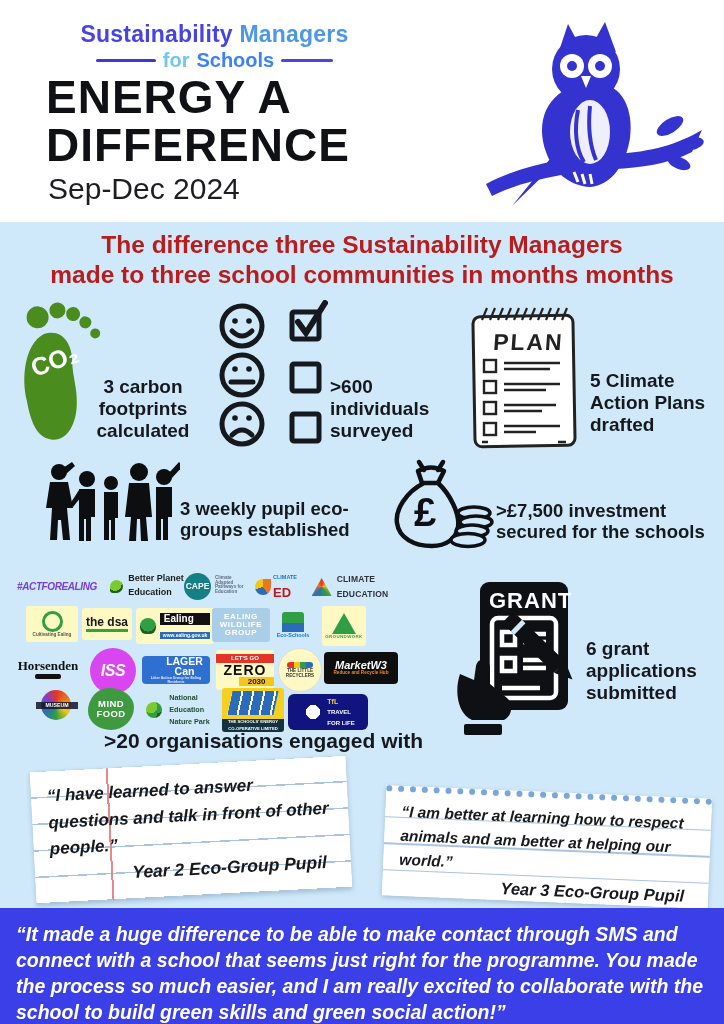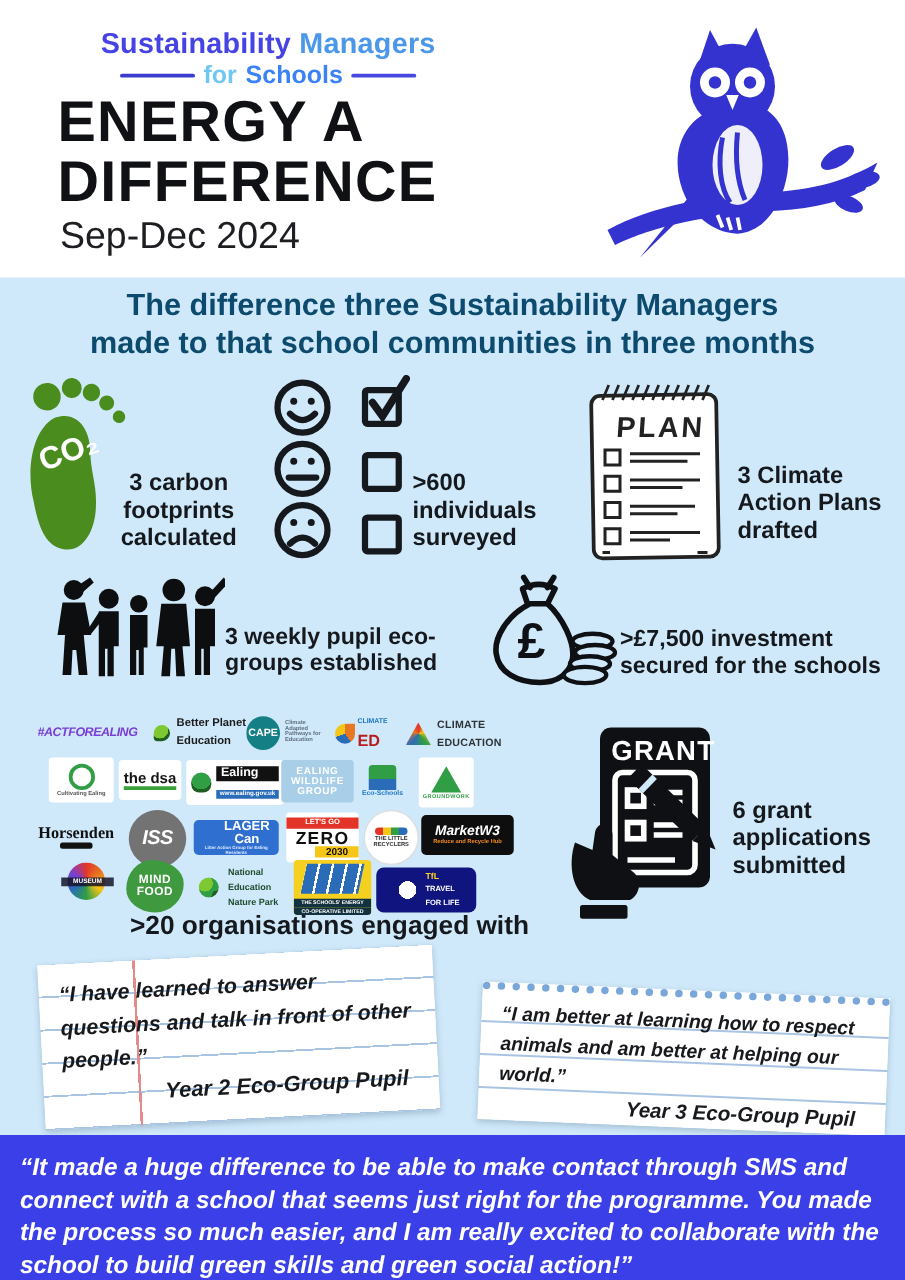--- a/index.html
+++ b/index.html
@@ -16,36 +16,36 @@
   .logoText .l2 .w1{color:#6fc7f2;} .logoText .l2 .w2{color:#3b82f6;}
   .dash{display:inline-block;height:3px;border-radius:2px;}
   .dashL{width:60px;background:#3b3bd0;} .dashR{width:52px;background:#4848e0;}
   .bigTitle{position:absolute;left:46px;top:74px;font-size:46px;font-weight:900;letter-spacing:1px;
             line-height:1.04;color:#101114;}
   .subTitle{position:absolute;left:48px;top:172px;font-size:30px;font-weight:400;color:#1c1e21;}
   .owl{position:absolute;left:478px;top:14px;}
 
   
   .introHeading{position:absolute;left:12px;top:230px;width:700px;text-align:center;
-    font-size:24.5px;font-weight:800;color:#0c4a6e;line-height:1.22;}
+    font-size:24.5px;font-weight:800;color:#b91c1c;line-height:1.22;}
 
   
   .statLabel{position:absolute;font-size:19px;font-weight:800;line-height:1.16;color:#15181c;}
   .lbl-footprints{left:84px;top:376px;width:118px;text-align:center;}
   .lbl-survey{left:330px;top:376px;width:125px;}
   .lbl-plans{left:590px;top:370px;width:130px;}
   .lbl-ecogroups{left:180px;top:498px;width:190px;font-size:18.5px;}
   .lbl-investment{left:496px;top:500px;width:218px;font-size:18.5px;}
   .lbl-grants{left:586px;top:638px;width:130px;}
   .lbl-organisations{left:104px;top:729px;width:330px;font-size:21px;}
 
   
-  .collage{position:absolute;left:10px;top:572px;width:392px;height:162px;margin-left:13px;}
+  .collage{position:absolute;left:10px;top:572px;width:392px;height:162px;}
   .chip{position:absolute;display:flex;flex-direction:column;align-items:center;justify-content:center;
-        text-align:center;overflow:hidden;line-height:1.02;background:#ffffff;border-radius:3px;color:#222;}
+        text-align:center;overflow:hidden;line-height:1.02;background:#fef9c3;border-radius:3px;color:#222;}
   .chip span{display:block;}
   .lg-act{left:0px;top:7px;width:94px;height:16px;background:transparent;}
   .lg-act .l0{font-size:10px;font-weight:800;font-style:italic;color:#7a3fd4;letter-spacing:-.4px;}
   .lg-bpe{left:96px;top:0px;width:82px;height:28px;background:transparent;display:grid;
           grid-template-columns:15px auto;align-items:center;column-gap:3px;}
   .lg-bpe .ic{grid-row:1/span 2;width:13px;height:13px;border-radius:50% 50% 50% 3px;
           background:radial-gradient(circle at 38% 32%,#7ec832 55%,#1e5e20 56%);}
   .lg-bpe .l0,.lg-bpe .l1{font-size:9px;font-weight:800;color:#1b1b1b;text-align:left;}
   .lg-cape{left:174px;top:0px;width:60px;height:30px;background:transparent;}
   .lg-cape .ic{position:absolute;left:0;top:1px;width:27px;height:27px;border-radius:50%;background:#157f86;}
@@ -81,21 +81,21 @@
   .lg-ecos .ic{width:22px;height:20px;border-radius:3px 3px 0 0;
         background:linear-gradient(to bottom,#2f9e44 0 55%,#2b6cb8 55% 100%);margin-bottom:1px;}
   .lg-ecos .l0{font-size:5.4px;font-weight:800;color:#1b74c4;}
   .lg-gw{left:312px;top:34px;width:44px;height:40px;}
   .lg-gw .ic{width:0;height:0;border-left:12px solid transparent;border-right:12px solid transparent;
         border-bottom:21px solid #2f9e44;margin-bottom:1px;}
   .lg-gw .l0{font-size:4.4px;font-weight:800;color:#2f9e44;letter-spacing:.4px;}
   .lg-hors{left:0px;top:82px;width:76px;height:30px;background:transparent;}
   .lg-hors .ic{width:26px;height:5px;background:#111;border-radius:2px;order:2;margin-top:1px;}
   .lg-hors .l0{font-size:13px;font-weight:600;color:#101010;font-family:"Liberation Serif",serif;}
-  .lg-iss{left:80px;top:76px;width:46px;height:46px;border-radius:50%;background:#737373;}
+  .lg-iss{left:80px;top:76px;width:46px;height:46px;border-radius:50%;background:#d946ef;}
   .lg-iss .l0{font-size:16px;font-weight:900;font-style:italic;color:#fff;letter-spacing:-.5px;}
   .lg-lager{left:132px;top:84px;width:68px;height:28px;background:#2f6fd0;border-radius:4px;}
   .lg-lager .l0{font-size:10.5px;font-weight:800;color:#fff;padding-left:17px;}
   .lg-lager .l1{font-size:3.6px;color:#dce9ff;font-weight:700;}
   .lg-zero{left:206px;top:78px;width:58px;height:40px;padding:0;}
   .lg-zero .l0{font-size:6px;font-weight:900;color:#fff;background:#e23528;width:100%;padding:1.5px 0;}
   .lg-zero .l1{font-size:14px;font-weight:900;color:#0e0e0e;letter-spacing:1px;}
   .lg-zero .l2{font-size:8px;font-weight:900;color:#0e0e0e;background:#f5c518;width:60%;align-self:flex-end;padding:.5px 0;}
   .lg-tlr{left:268px;top:76px;width:42px;height:42px;border-radius:50%;border:1px solid #ddd;}
   .lg-tlr .ic{width:26px;height:6px;border-radius:3px;margin-bottom:1px;
@@ -196,21 +196,21 @@
       <circle cx="122" cy="52" r="5" fill="#3533cf"></circle>
       <polygon points="103,62 113,62 108,74" fill="#fff"></polygon>
       <ellipse cx="112" cy="118" rx="20" ry="32" fill="#ffffff" opacity="0.92"></ellipse>
       <path d="M100 96 C96 116 98 136 106 148 M112 92 C110 112 112 132 118 146" stroke="#3533cf" stroke-width="4" fill="none"></path>
       <path d="M96 158 l4 10 M104 160 l3 10 M112 160 l2 10" stroke="#ffffff" stroke-width="3"></path>
     </svg>
   </div>
 
   <div class="introHeading">
     <div>The difference three Sustainability Managers</div>
-    <div>made to that school communities in three months</div>
+    <div>made to three school communities in months months</div>
   </div>
 
   <svg class="abs" style="left:12px;top:298px;" width="96" height="148" viewBox="0 0 96 148">
     <g transform="rotate(6 48 74)" fill="#4a8c1e">
       <path d="M28 38 C10 50 10 84 18 106 C24 126 31 141 46 142 C62 143 70 124 68 104 C67 88 61 78 59 62 C57 44 45 30 28 38 Z"></path>
       <circle cx="20" cy="22" r="11"></circle>
       <circle cx="39" cy="13" r="8"></circle>
       <circle cx="55" cy="15" r="7"></circle>
       <circle cx="68" cy="22" r="6"></circle>
       <circle cx="79" cy="32" r="5"></circle>
@@ -254,21 +254,21 @@
       <rect x="18" y="79" width="12" height="12"></rect>
       <rect x="18" y="100" width="12" height="12"></rect>
       <rect x="18" y="121" width="12" height="12"></rect>
       <path d="M38 61 H94 M38 67 H84"></path>
       <path d="M38 82 H94 M38 88 H80"></path>
       <path d="M38 103 H90 M38 109 H76"></path>
       <path d="M38 124 H94 M38 130 H70"></path>
       <path d="M16 140 h6 M92 140 h8"></path>
     </g>
   </svg>
-  <div class="statLabel lbl-plans">3 Climate Action Plans drafted</div>
+  <div class="statLabel lbl-plans">5 Climate Action Plans drafted</div>
 
   <svg class="abs" style="left:44px;top:460px;" width="136" height="88" viewBox="0 0 136 88">
     <g fill="#0c0e10">
       <circle cx="15" cy="12" r="8"></circle>
       <path d="M6 22 h18 l5 26 h-6 l3 32 h-7 l-2 -20 h-3 l-1 20 h-7 l2 -32 h-6 Z"></path>
       <path d="M19 8 l9 -6 l3 4 l-9 8 Z"></path>
       <circle cx="43" cy="19" r="8"></circle>
       <path d="M35 29 h16 v28 h-4 v24 h-5 v-22 h-2 v22 h-5 Z"></path>
       <path d="M35 30 l-9 14 l3 3 l8 -10 Z"></path>
       <circle cx="67" cy="23" r="7"></circle>

